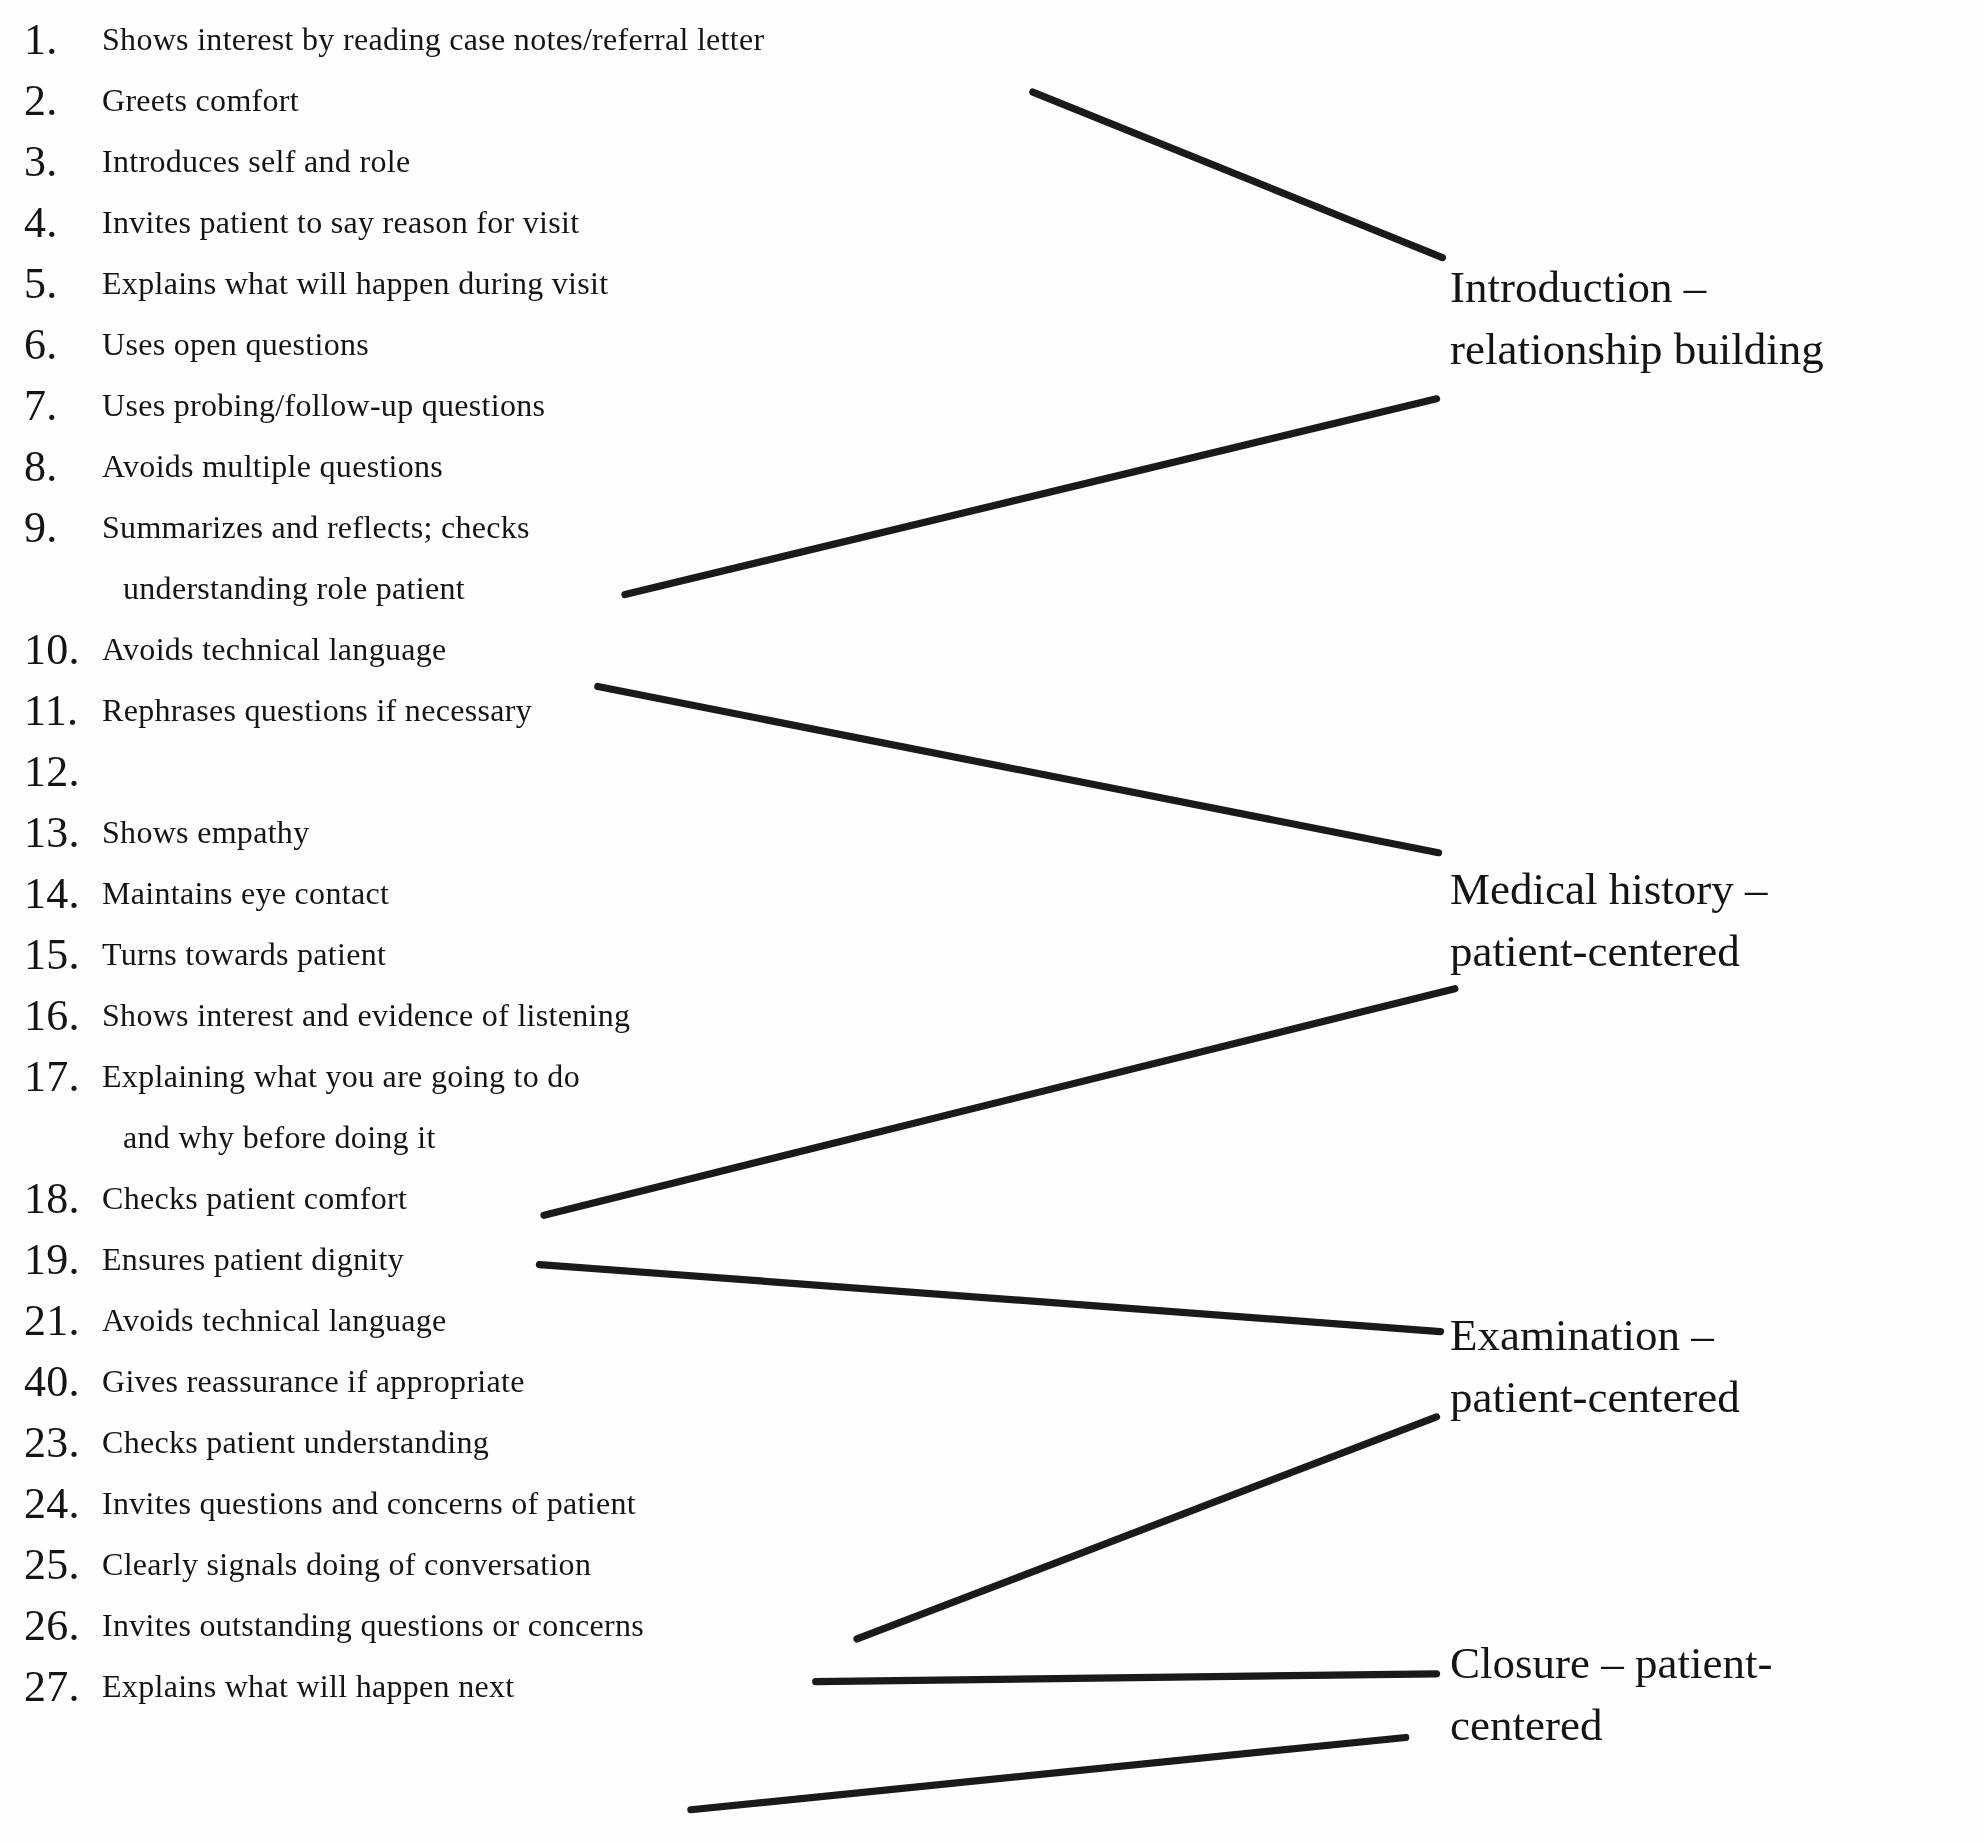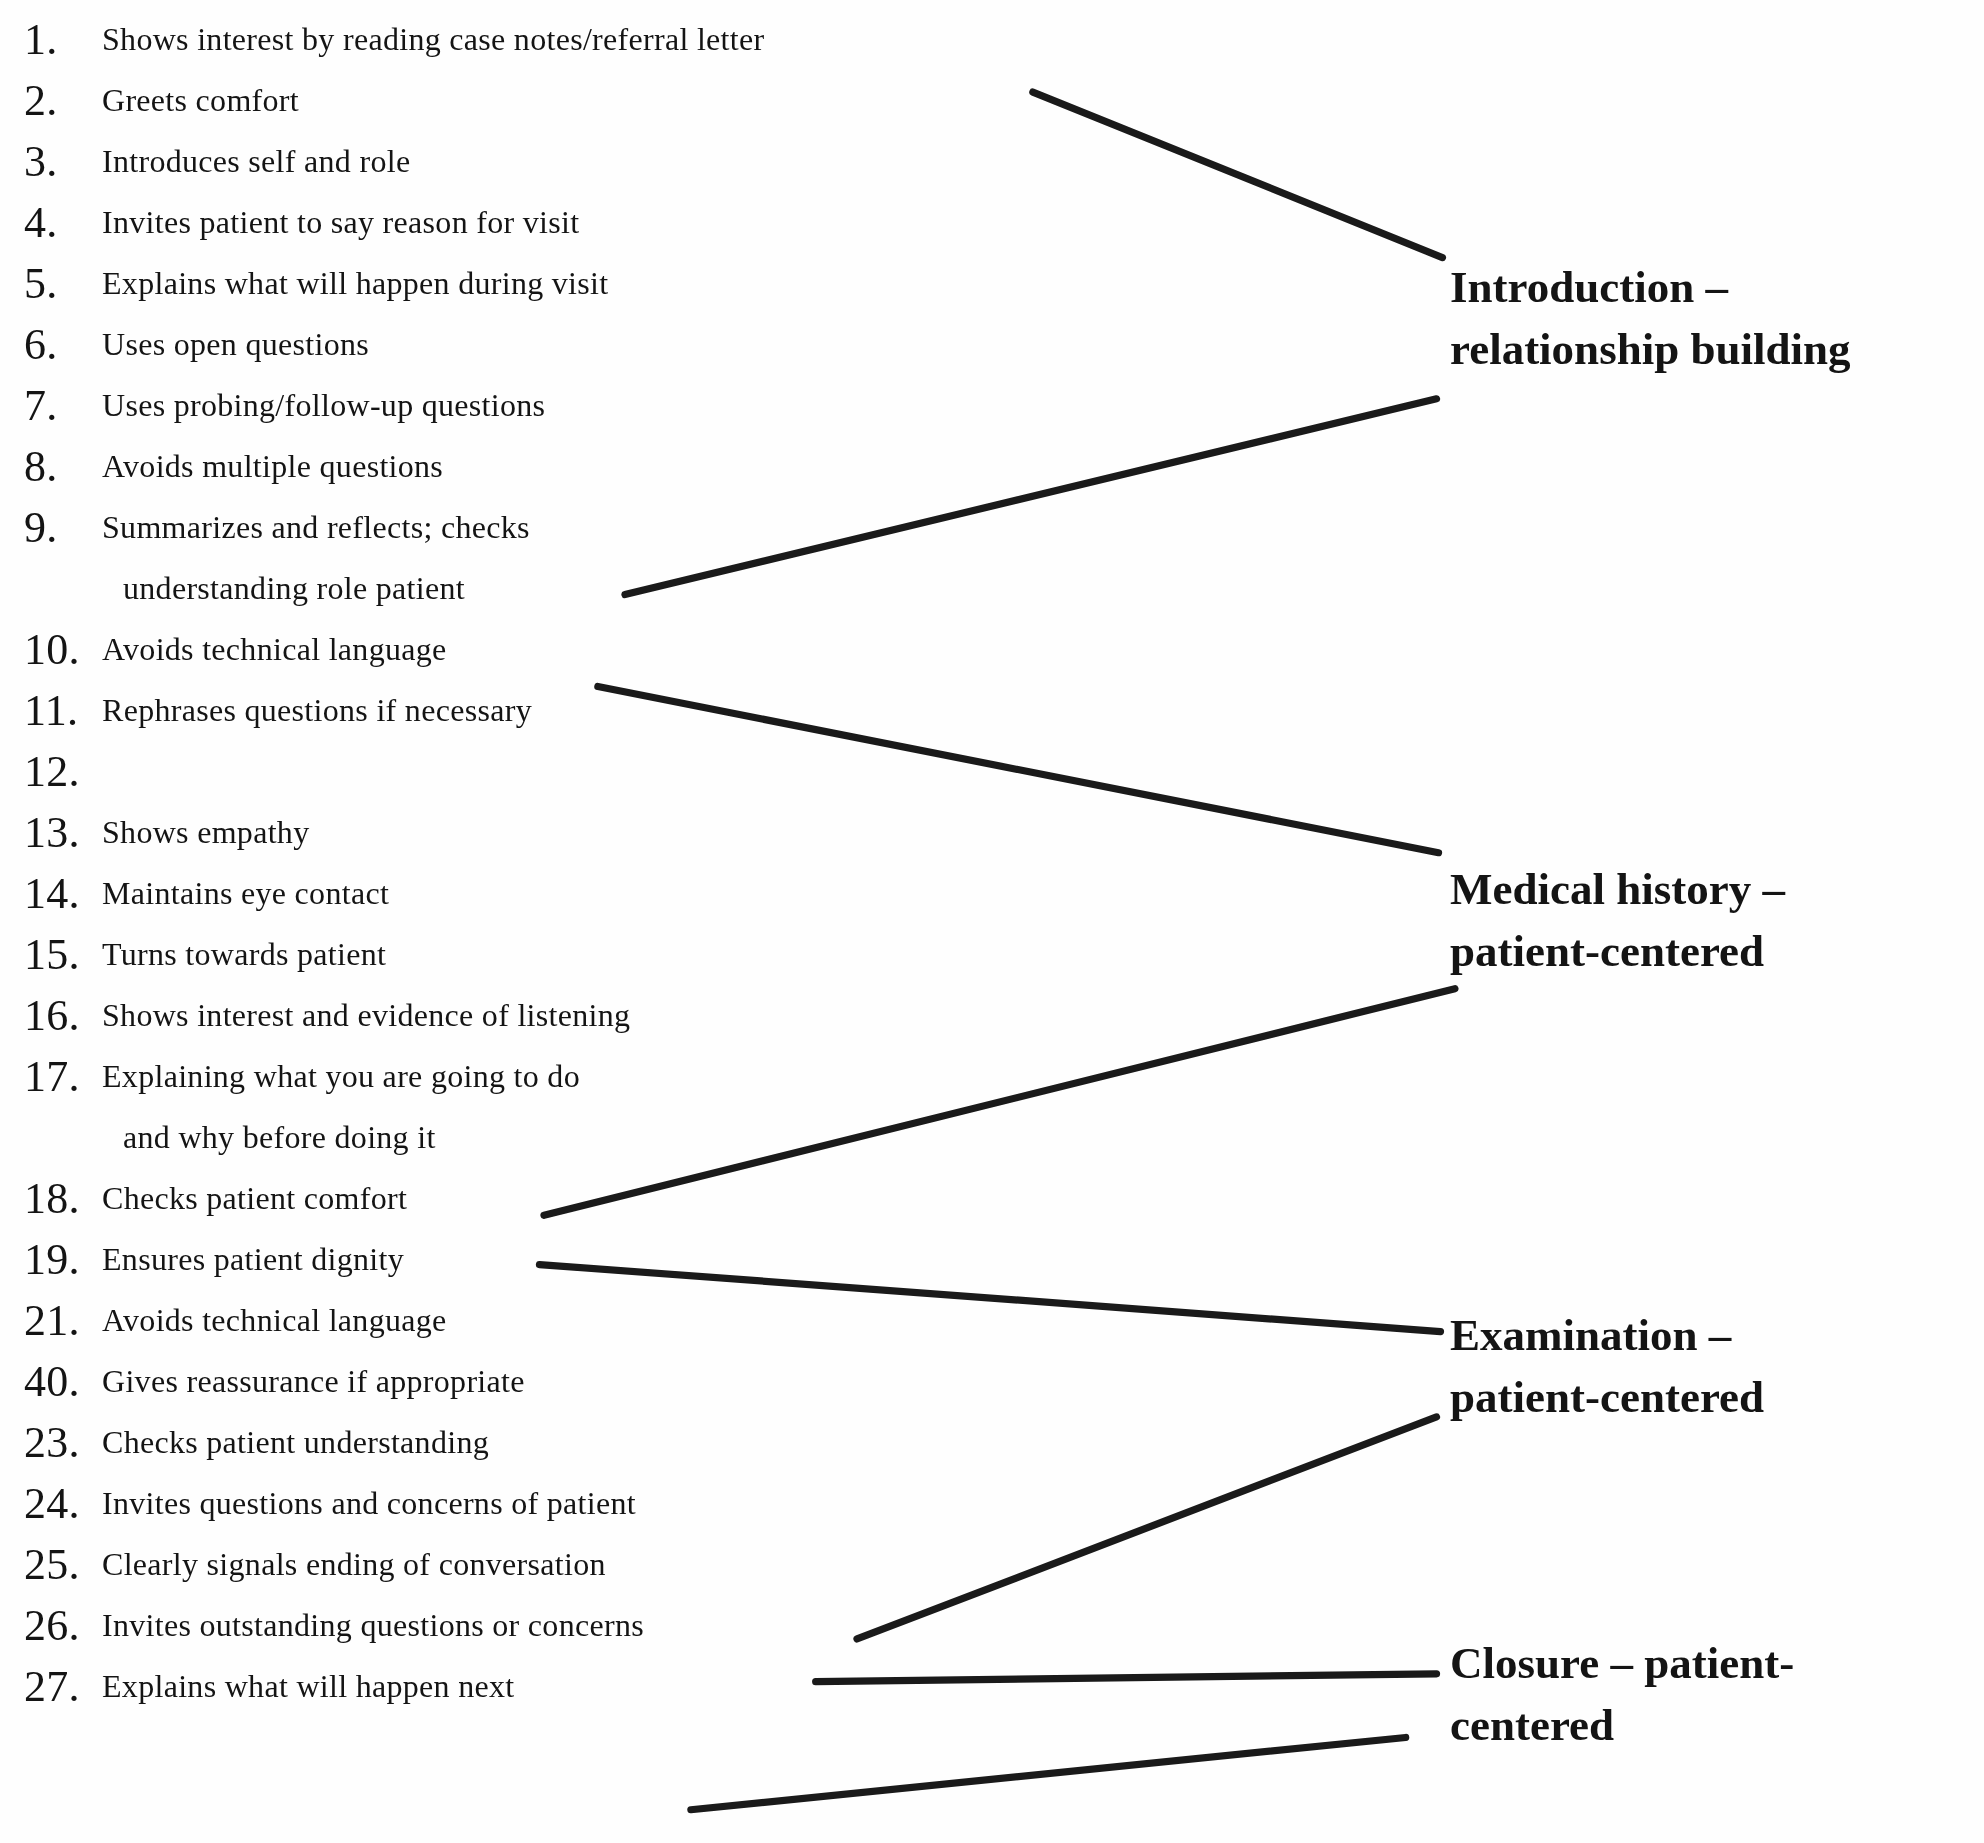--- a/index.html
+++ b/index.html
@@ -55,21 +55,21 @@
     position: absolute;
     left: 1450px;
     width: 525px;
   }
   .label .label-line {
     display: block;
     width: max-content;
     height: 62px;
     line-height: 62px;
     font-size: 45px;
-    font-weight: bold;
+    font-weight: normal;
     white-space: nowrap;
   }
   
   svg.connectors {
     position: absolute;
     left: 0;
     top: 0;
     width: 1985px;
     height: 1844px;
     pointer-events: none;
@@ -214,21 +214,21 @@
       </div>
       <div class="item">
         <span class="num">24.</span>
         <span class="lines">
           <span class="line">Invites questions and concerns of patient</span>
         </span>
       </div>
       <div class="item">
         <span class="num">25.</span>
         <span class="lines">
-          <span class="line">Clearly signals ending of conversation</span>
+          <span class="line">Clearly signals doing of conversation</span>
         </span>
       </div>
       <div class="item">
         <span class="num">26.</span>
         <span class="lines">
           <span class="line">Invites outstanding questions or concerns</span>
         </span>
       </div>
       <div class="item">
         <span class="num">27.</span>

